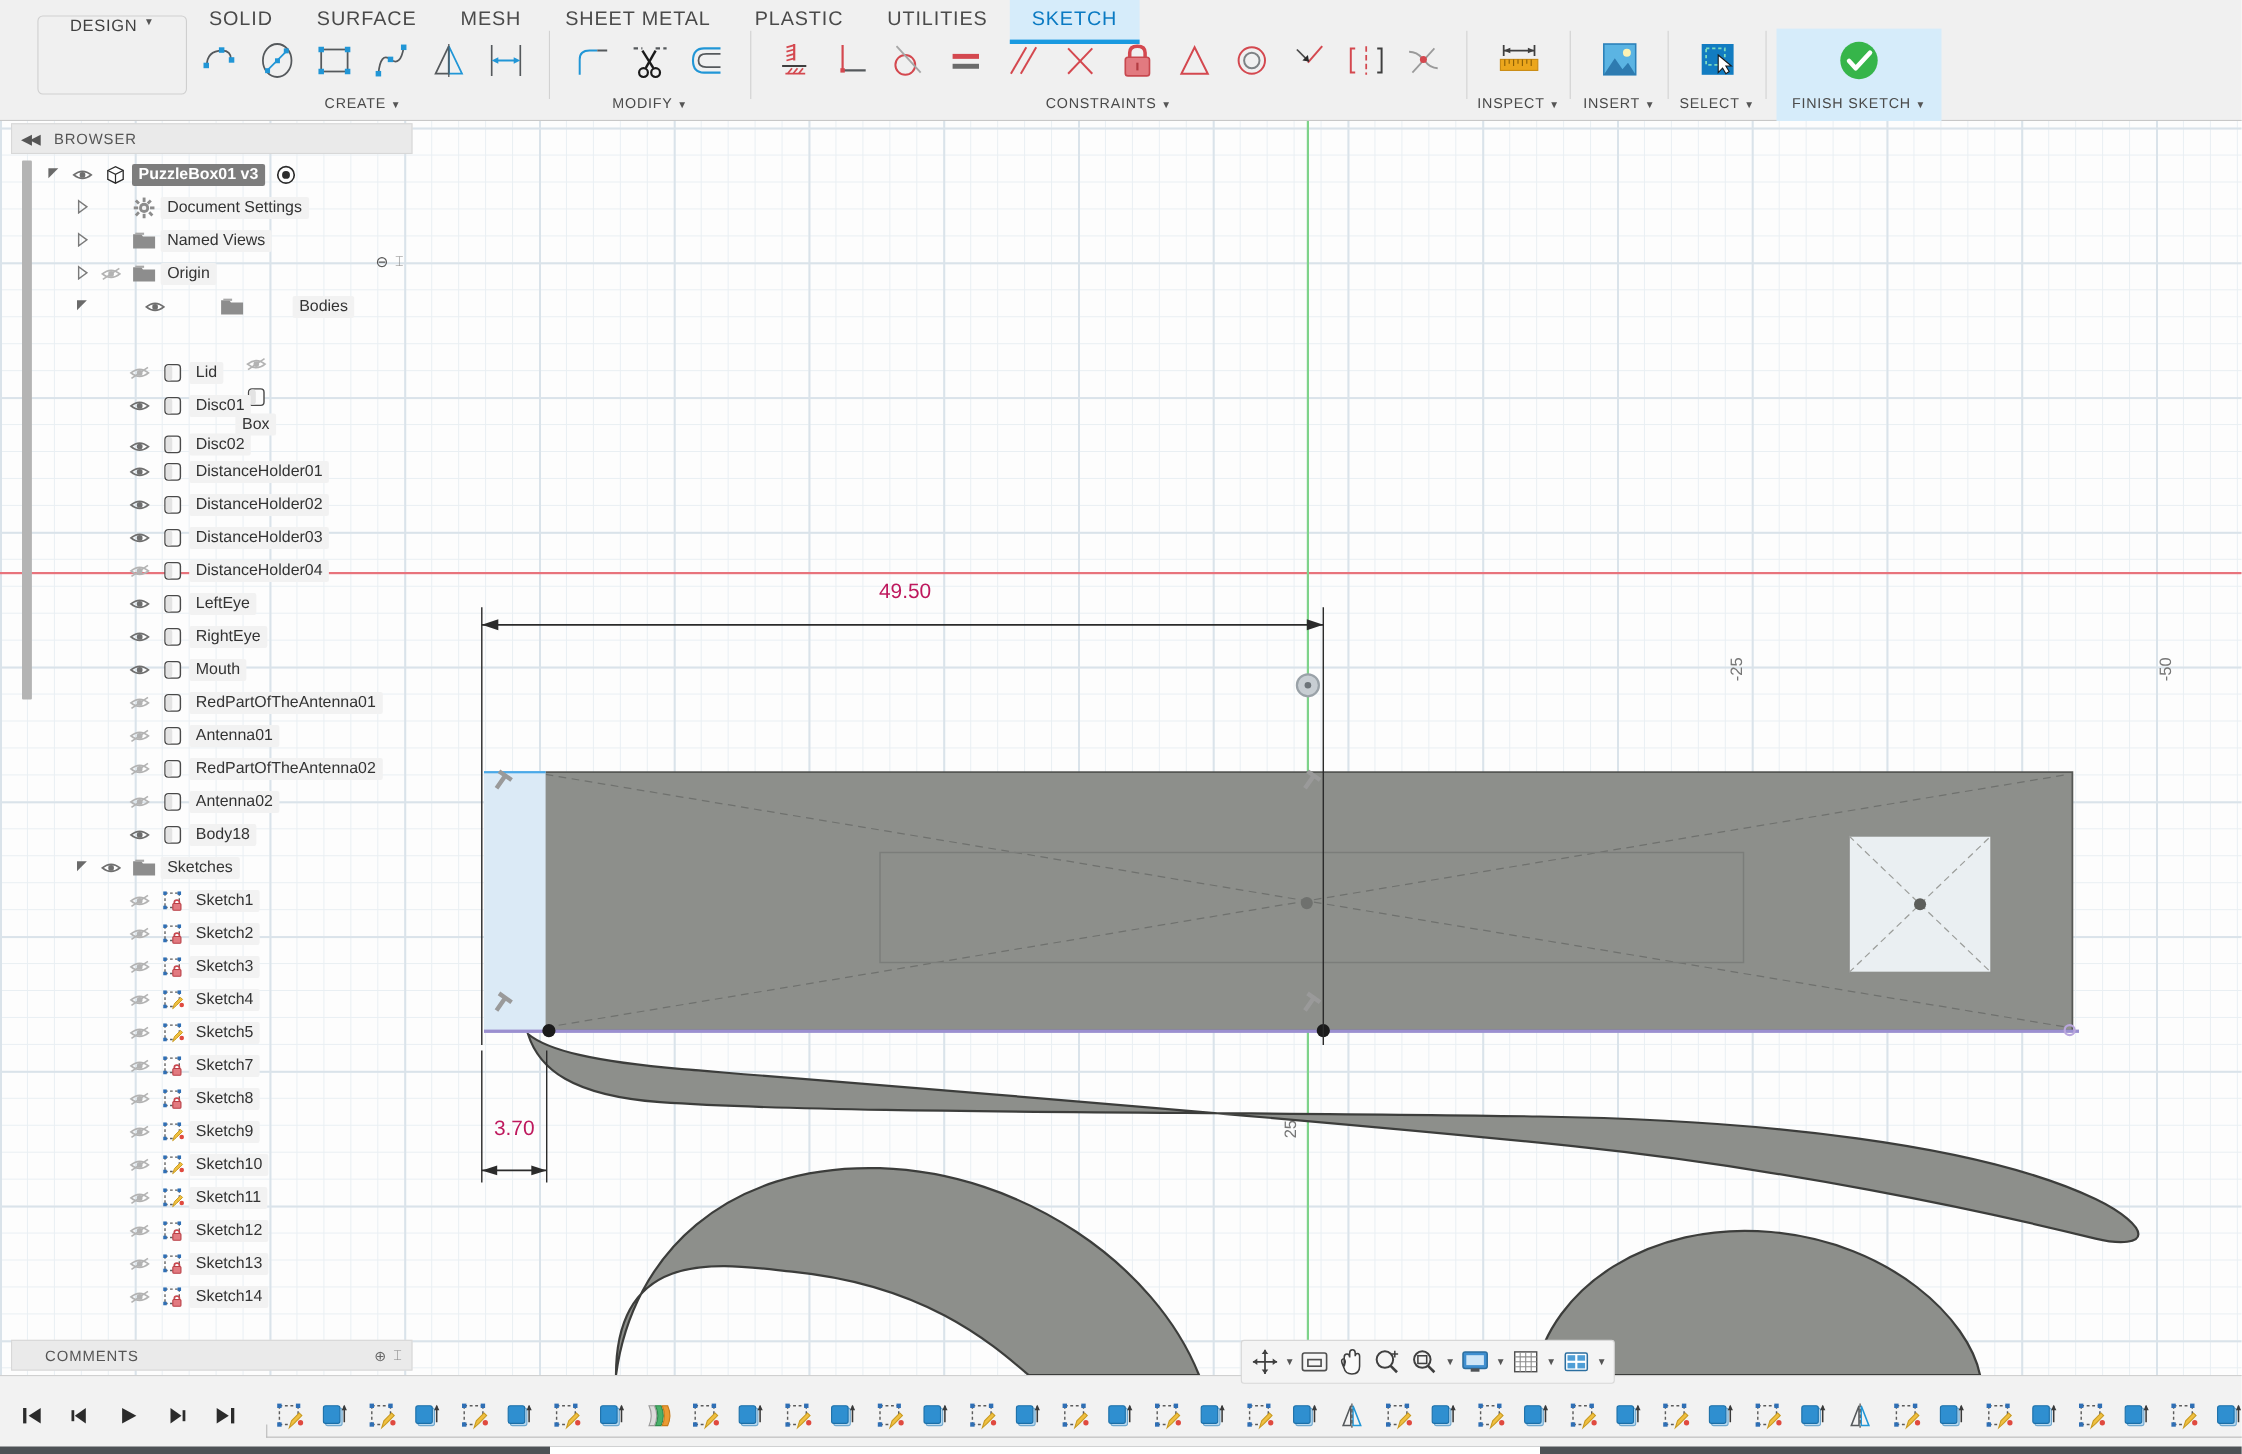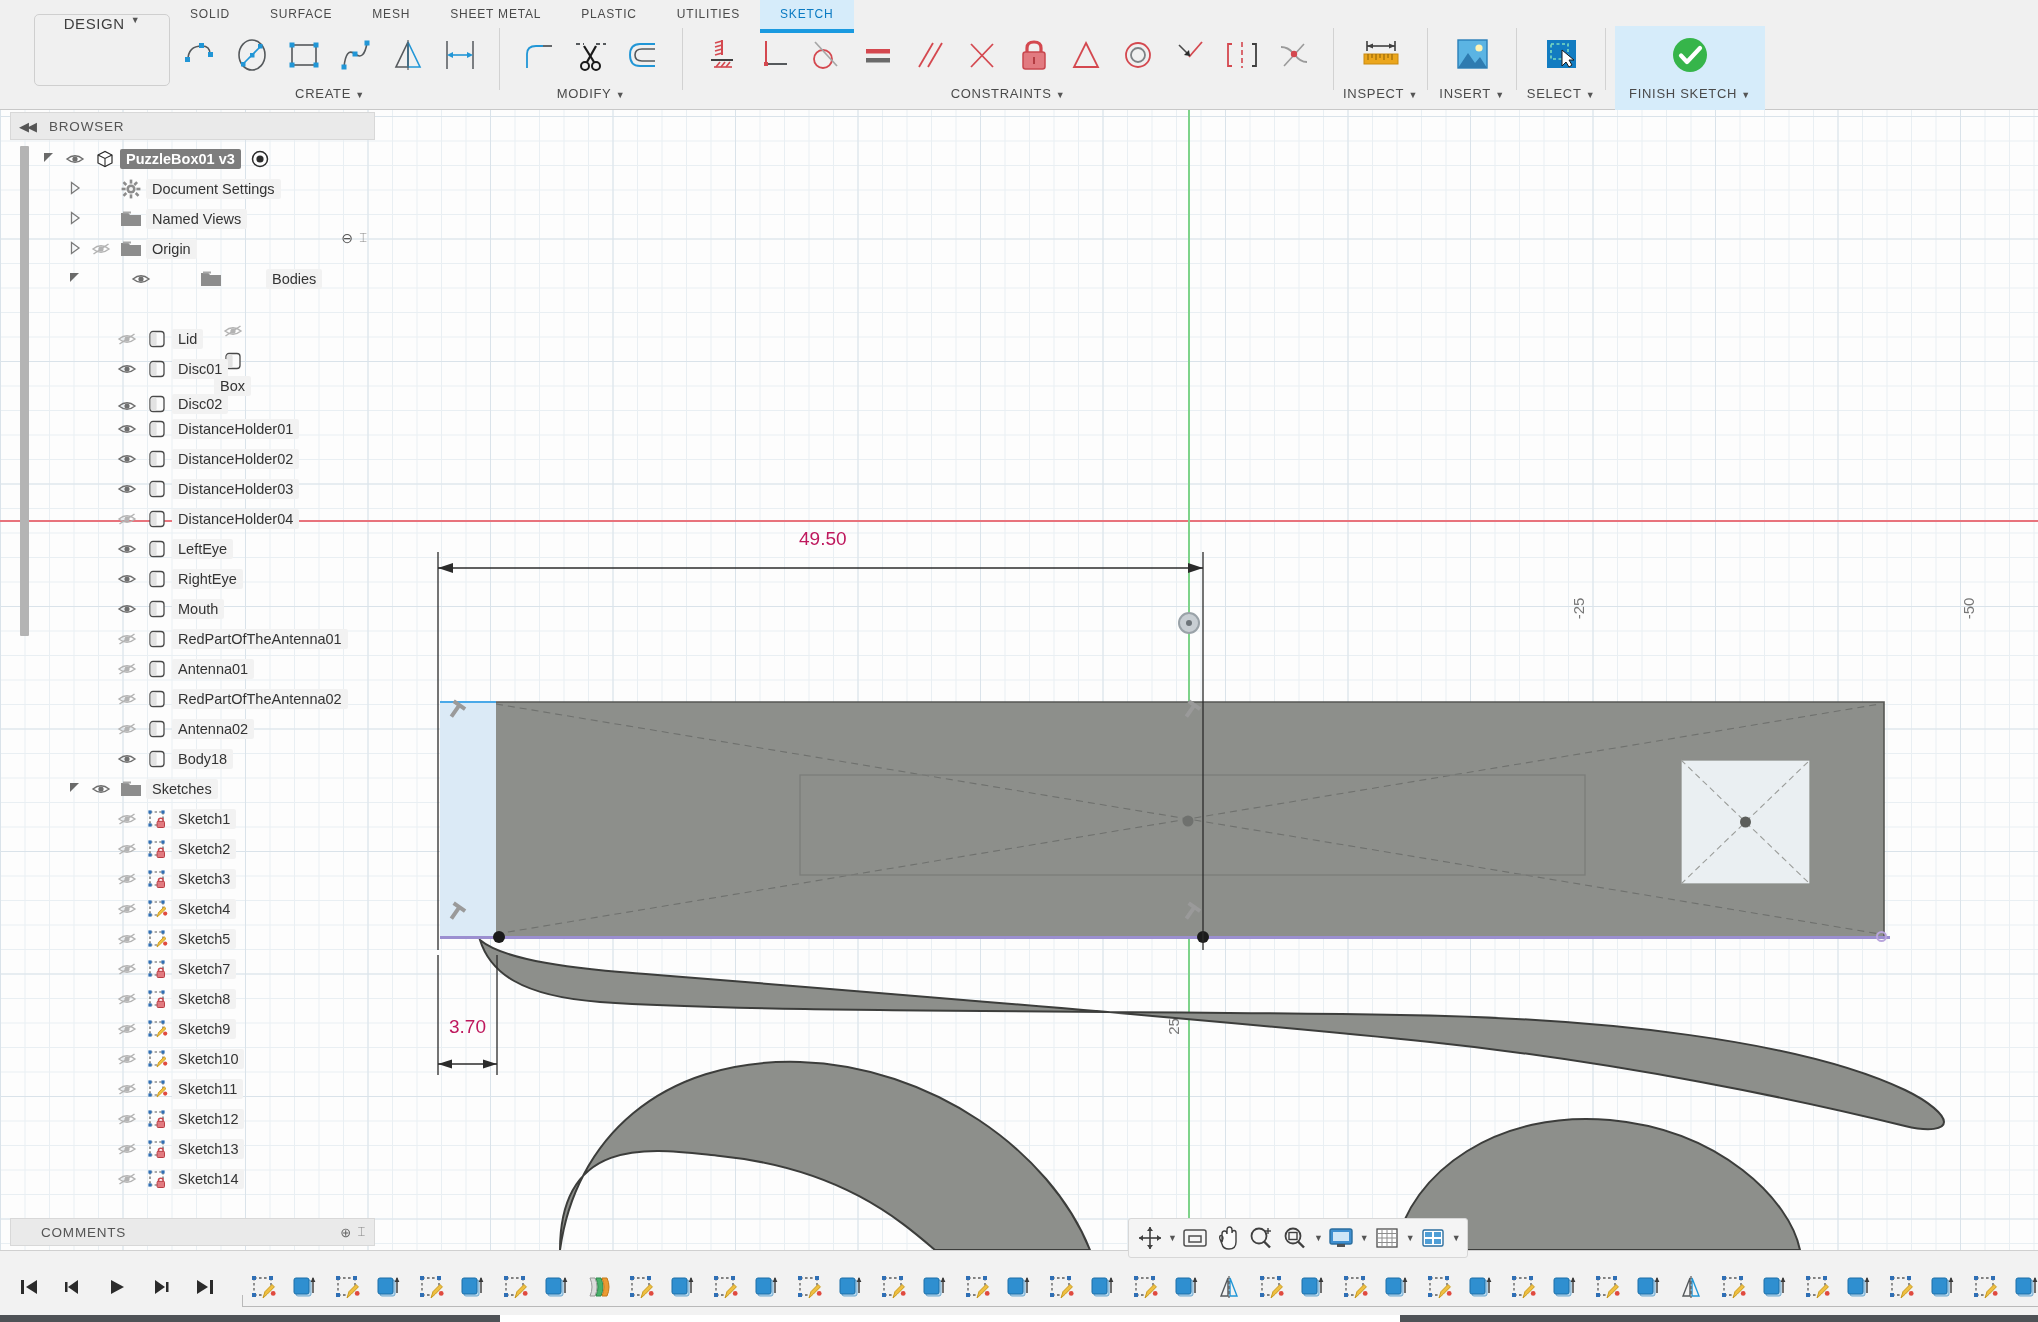--- a/index.html
+++ b/index.html
@@ -25,21 +25,21 @@
     background: #f0f0f0;
     display: flex; align-items: flex-start; justify-content: center;
     font-size: 15px; color: #3f3f3f; letter-spacing: .6px;
     cursor: pointer;
   }
   .ribbon-tabs {
     position: absolute; top: 0; left: 170px; height: 32px;
     display: flex; align-items: flex-start;
   }
   .rtab {
-    font-size: 12px; color: #4a4a4a; letter-spacing: .8px;
+    font-size: 18px; color: #4a4a4a; letter-spacing: .8px;
     padding: 7px 20px 8px 20px; cursor: pointer; white-space: nowrap;
   }
   .rtab.active {
     color: #0a7ac2; background: #d6ecfa;
     border-bottom: 4px solid #1a9ae0;
   }
   .ribbon-groups {
     position: absolute; top: 26px; left: 170px;
     display: flex; align-items: flex-start; height: 84px; justify-content: space-between;
   }

